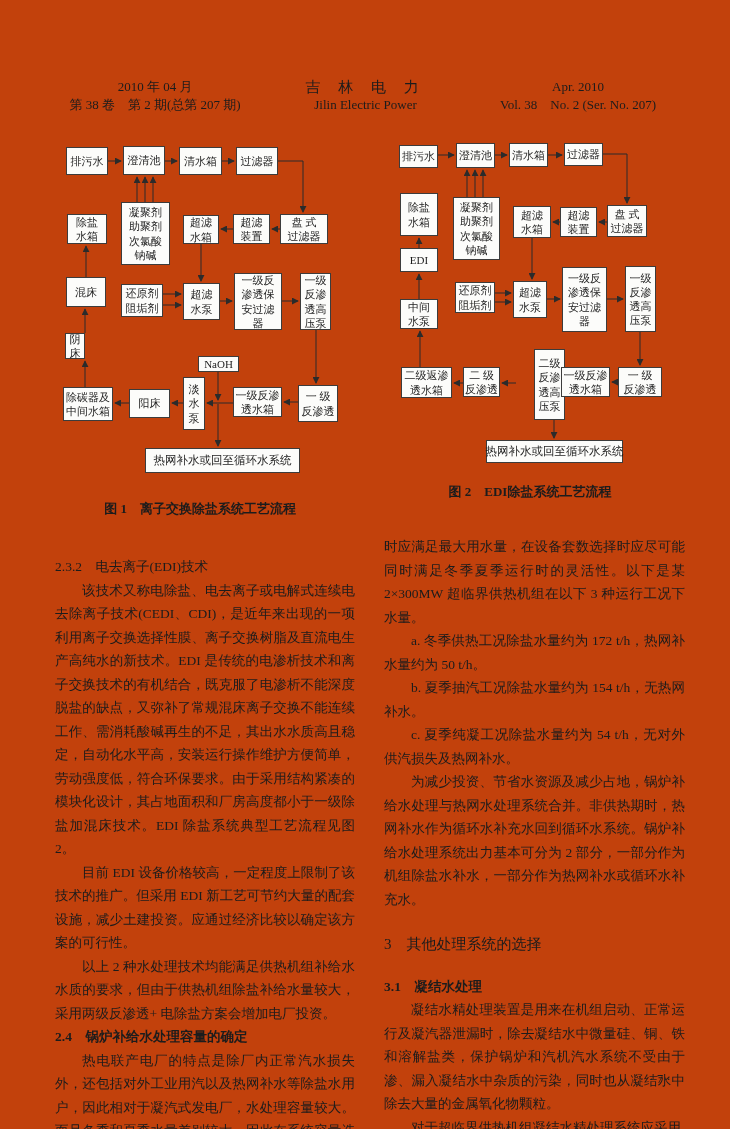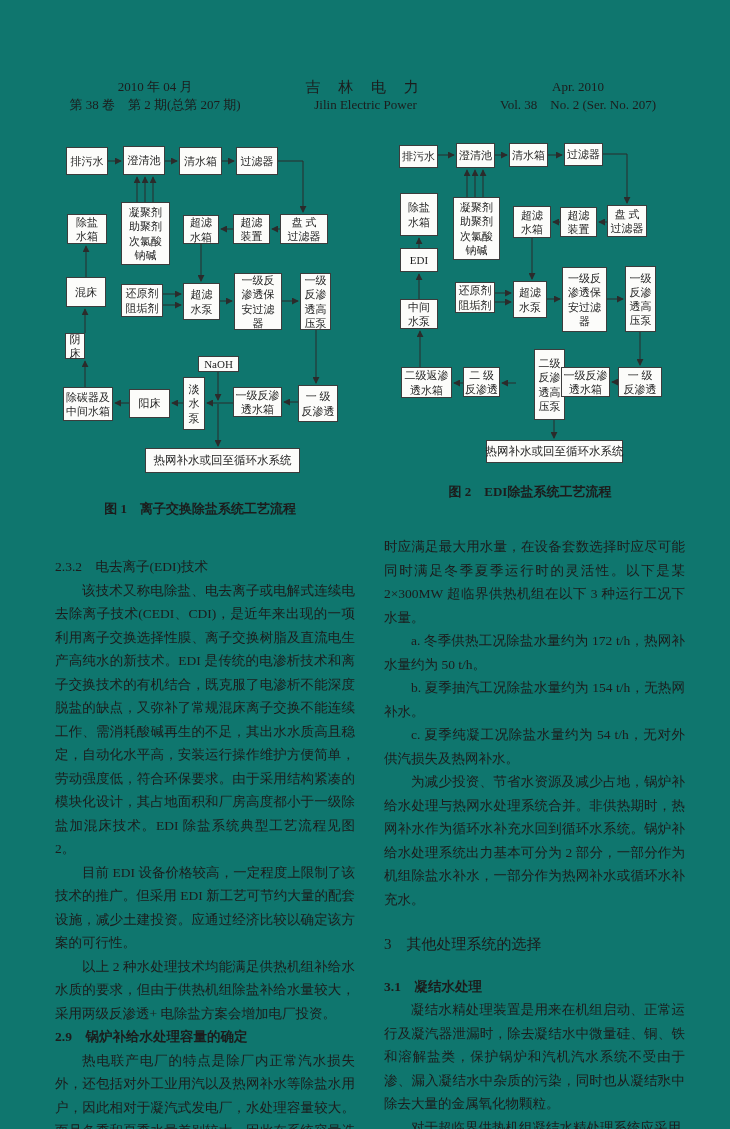--- a/index.html
+++ b/index.html
@@ -1,19 +1,19 @@
 <!DOCTYPE html>
 <html><head>
 <meta charset="utf-8">
 <style>
   html,body{margin:0;padding:0;}
   body{background:#e8e8e8;}
   .page{
     position:relative; width:730px; height:1129px; margin:0 auto;
-    background:#0f766e; color:#1c1c1c;
+    background:#c2410c; color:#1c1c1c;
     font-family:"Liberation Serif","DejaVu Serif",serif;
     overflow:hidden;
   }
   
   .hdr-left{position:absolute; left:46px; top:78px; width:218px; text-align:center; font-size:13px; line-height:18px;}
   .hdr-center{position:absolute; left:288px; top:78px; width:155px; text-align:center;}
   .hdr-center .jcn{font-size:15px; letter-spacing:7px; line-height:18px;}
   .hdr-center .jen{font-size:13px; line-height:18px;}
   .hdr-right{position:absolute; left:462px; top:78px; width:232px; text-align:center; font-size:13px; line-height:18px;}
   
@@ -218,21 +218,21 @@
 反渗透</div>
     <div class="fcbox wide" style="left:93px;top:302px;width:137px;height:23px">热网补水或回至循环水系统</div>
   </section>
   <div class="fig-caption cap2">图 2　EDI除盐系统工艺流程</div>
 
   <div class="col left-col">
     <h4 class="h-sub">2.3.2　电去离子(EDI)技术</h4>
     <p class="indent">该技术又称电除盐、电去离子或电解式连续电去除离子技术(CEDI、CDI)，是近年来出现的一项利用离子交换选择性膜、离子交换树脂及直流电生产高纯水的新技术。EDI 是传统的电渗析技术和离子交换技术的有机结合，既克服了电渗析不能深度脱盐的缺点，又弥补了常规混床离子交换不能连续工作、需消耗酸碱再生的不足，其出水水质高且稳定，自动化水平高，安装运行操作维护方便简单，劳动强度低，符合环保要求。由于采用结构紧凑的模块化设计，其占地面积和厂房高度都小于一级除盐加混床技术。EDI 除盐系统典型工艺流程见图 2。</p>
     <p class="indent">目前 EDI 设备价格较高，一定程度上限制了该技术的推广。但采用 EDI 新工艺可节约大量的配套设施，减少土建投资。应通过经济比较以确定该方案的可行性。</p>
     <p class="indent">以上 2 种水处理技术均能满足供热机组补给水水质的要求，但由于供热机组除盐补给水量较大，采用两级反渗透+ 电除盐方案会增加电厂投资。</p>
-    <h4 class="h-bold">2.9　锅炉补给水处理容量的确定</h4>
+    <h4 class="h-bold">2.4　锅炉补给水处理容量的确定</h4>
     <p class="indent">热电联产电厂的特点是除厂内正常汽水损失外，还包括对外工业用汽以及热网补水等除盐水用户，因此相对于凝汽式发电厂，水处理容量较大。而且冬季和夏季水量差别较大，因此在系统容量选择</p>
   </div>
 
   <div class="col right-col">
     <p>时应满足最大用水量，在设备套数选择时应尽可能同时满足冬季夏季运行时的灵活性。以下是某 2×300MW 超临界供热机组在以下 3 种运行工况下水量。</p>
     <p class="indent">a. 冬季供热工况除盐水量约为 172 t/h，热网补水量约为 50 t/h。</p>
     <p class="indent">b. 夏季抽汽工况除盐水量约为 154 t/h，无热网补水。</p>
     <p class="indent">c. 夏季纯凝工况除盐水量约为 54 t/h，无对外供汽损失及热网补水。</p>
     <p class="indent">为减少投资、节省水资源及减少占地，锅炉补给水处理与热网水处理系统合并。非供热期时，热网补水作为循环水补充水回到循环水系统。锅炉补给水处理系统出力基本可分为 2 部分，一部分作为机组除盐水补水，一部分作为热网补水或循环水补充水。</p>
     <h3 class="h-sec">3　其他处理系统的选择</h3>

